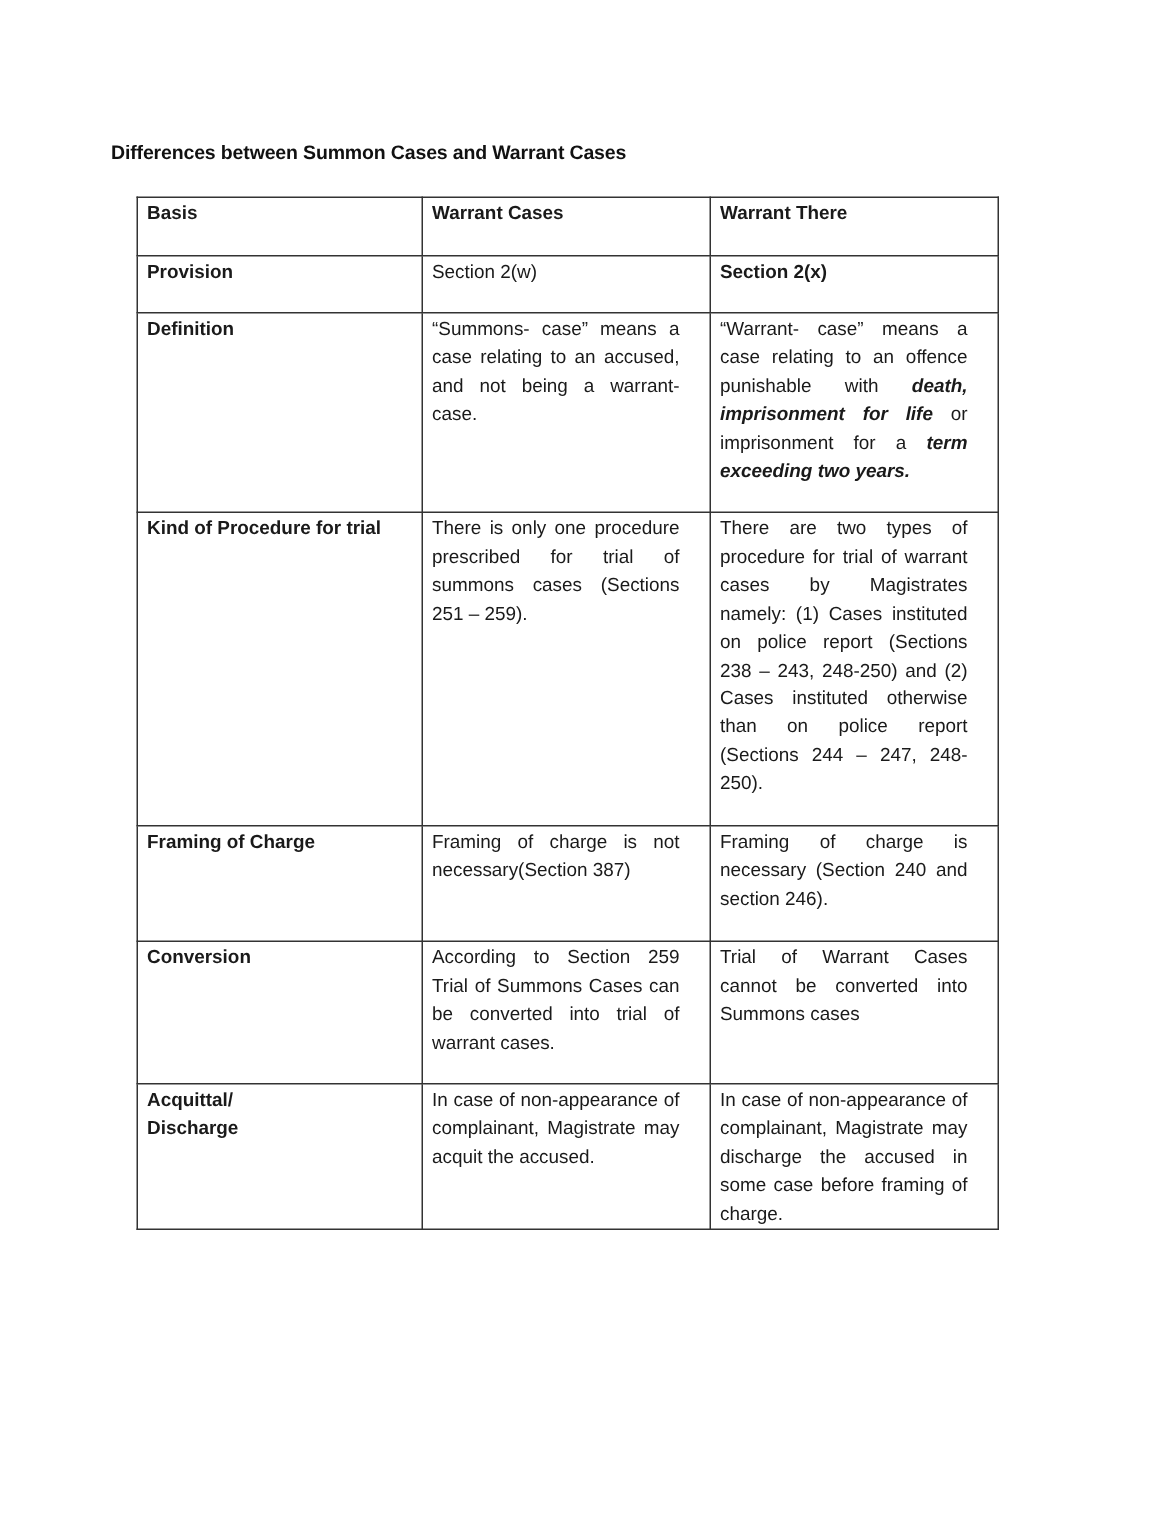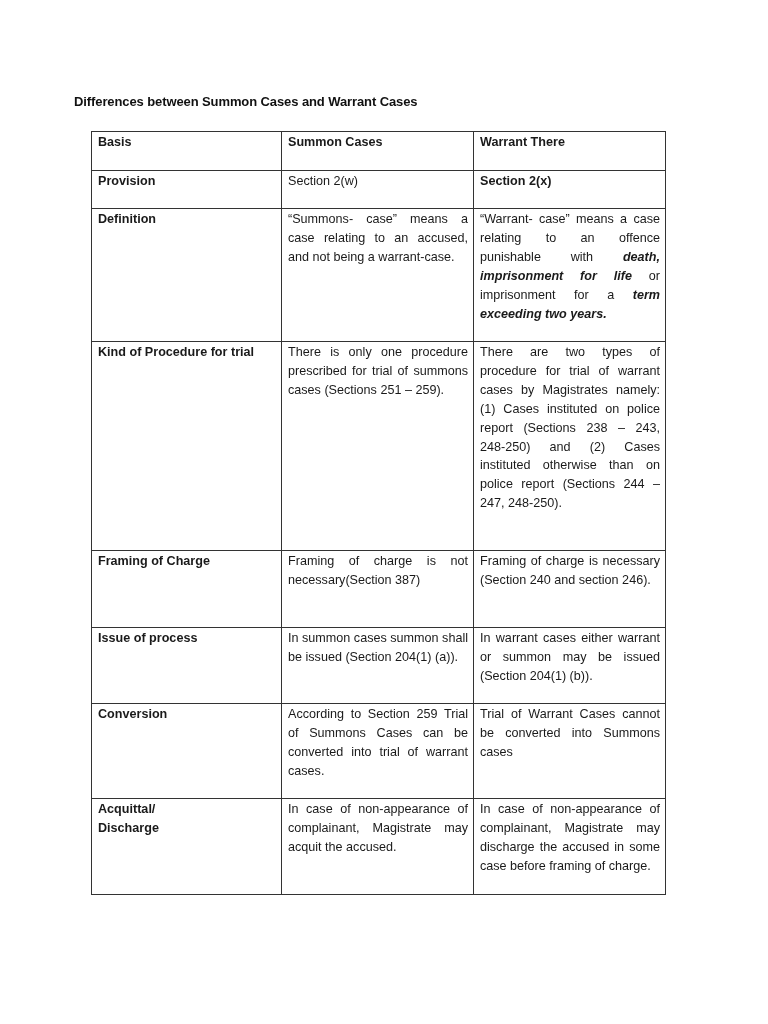--- a/index.html
+++ b/index.html
@@ -18,21 +18,21 @@
       border-collapse: collapse; table-layout: fixed;
       width: 574px;
       font-size: 12.6px; line-height: 18.9px;
     }
     table.cmp col.c1 { width: 190px; }
     table.cmp col.c2 { width: 192px; }
     table.cmp col.c3 { width: 192px; }
     table.cmp td {
       border: 1px solid #333;
       vertical-align: top;
-      padding: 1px 5px 0 6px;
+      padding: 1px 20px 0 6px;
       text-align: justify;
       text-align-last: left;
     }
     td.basis { font-weight: bold; text-align: left; }
     tr.hdr td { font-weight: bold; text-align: left; }
     tr.r0 td { height: 37px; }
     tr.r1 td { height: 36px; }
     tr.r2 td { height: 131px; }
     tr.r3 td { height: 207px; }
     tr.r4 td { height: 75px; }
@@ -49,21 +49,21 @@
 
 <table class="cmp">
   <colgroup>
       <col class="c1">
       <col class="c2">
       <col class="c3">
     </colgroup>
   <tbody>
       <tr class="hdr r0">
     <td>Basis</td>
-    <td>Summon Cases</td>
+    <td>Warrant Cases</td>
     <td>Warrant There</td>
   </tr>
 
   <tr class="r1">
     <td class="basis">Provision</td>
     <td style="font-weight:normal;text-align:left;">Section 2(w)</td>
     <td style="font-weight:bold;text-align:left;">Section 2(x)</td>
   </tr>
 
   <tr class="r2">
@@ -77,25 +77,20 @@
     <td>There is only one procedure prescribed for trial of summons cases (Sections 251 – 259).</td>
     <td>There are two types of procedure for trial of warrant cases by Magistrates namely: (1) Cases instituted on police report (Sections 238 – 243, 248-250) and (2) Cases instituted otherwise than on police report (Sections 244 – 247, 248-250).</td>
   </tr>
 
   <tr class="r4">
     <td class="basis">Framing of Charge</td>
     <td>Framing of charge is not necessary(Section 387)</td>
     <td>Framing of charge is necessary (Section 240 and section 246).</td>
   </tr>
 
-  <tr class="r5">
-    <td class="basis">Issue of process</td>
-    <td>In summon cases summon shall be issued (Section 204(1) (a)).</td>
-    <td>In warrant cases either warrant or summon may be issued (Section 204(1) (b)).</td>
-  </tr>
 
   <tr class="r6">
     <td class="basis">Conversion</td>
     <td>According to Section 259 Trial of Summons Cases can be converted into trial of warrant cases.</td>
     <td>Trial of Warrant Cases cannot be converted into Summons cases</td>
   </tr>
 
   <tr class="r7">
     <td class="basis"><span>Acquittal/</span><br><span>Discharge</span></td>
     <td><span>In case of non-appearance of complainant, Magistrate may </span><b class="em">acquit</b><span> the accused.</span></td>

